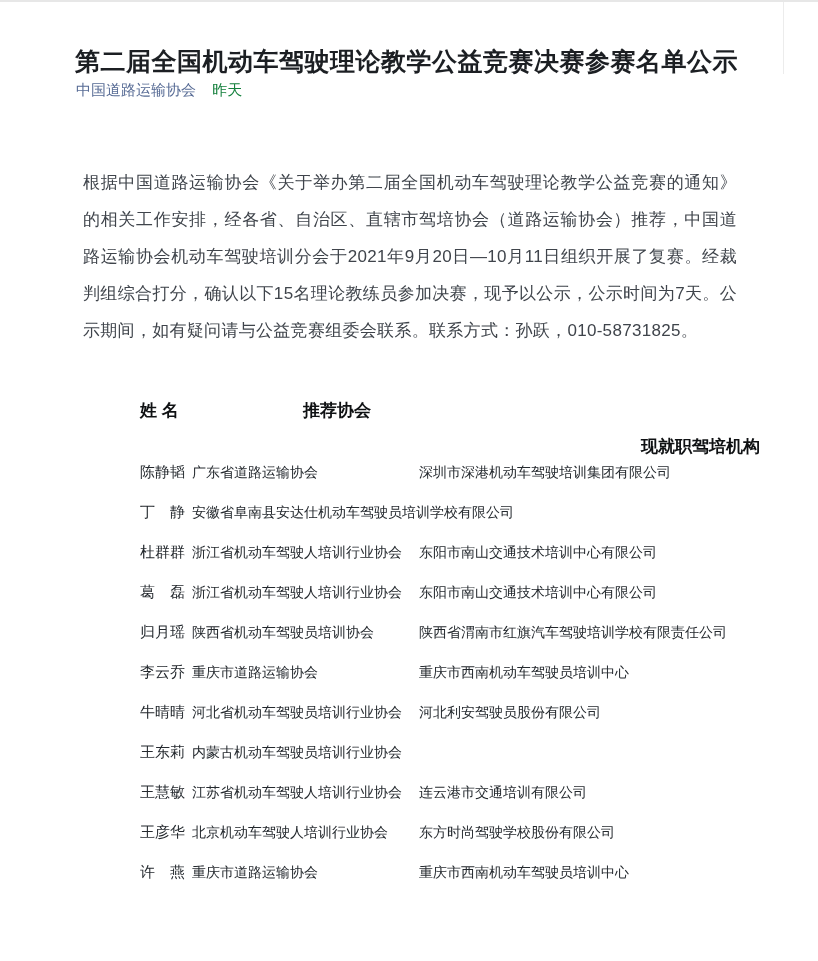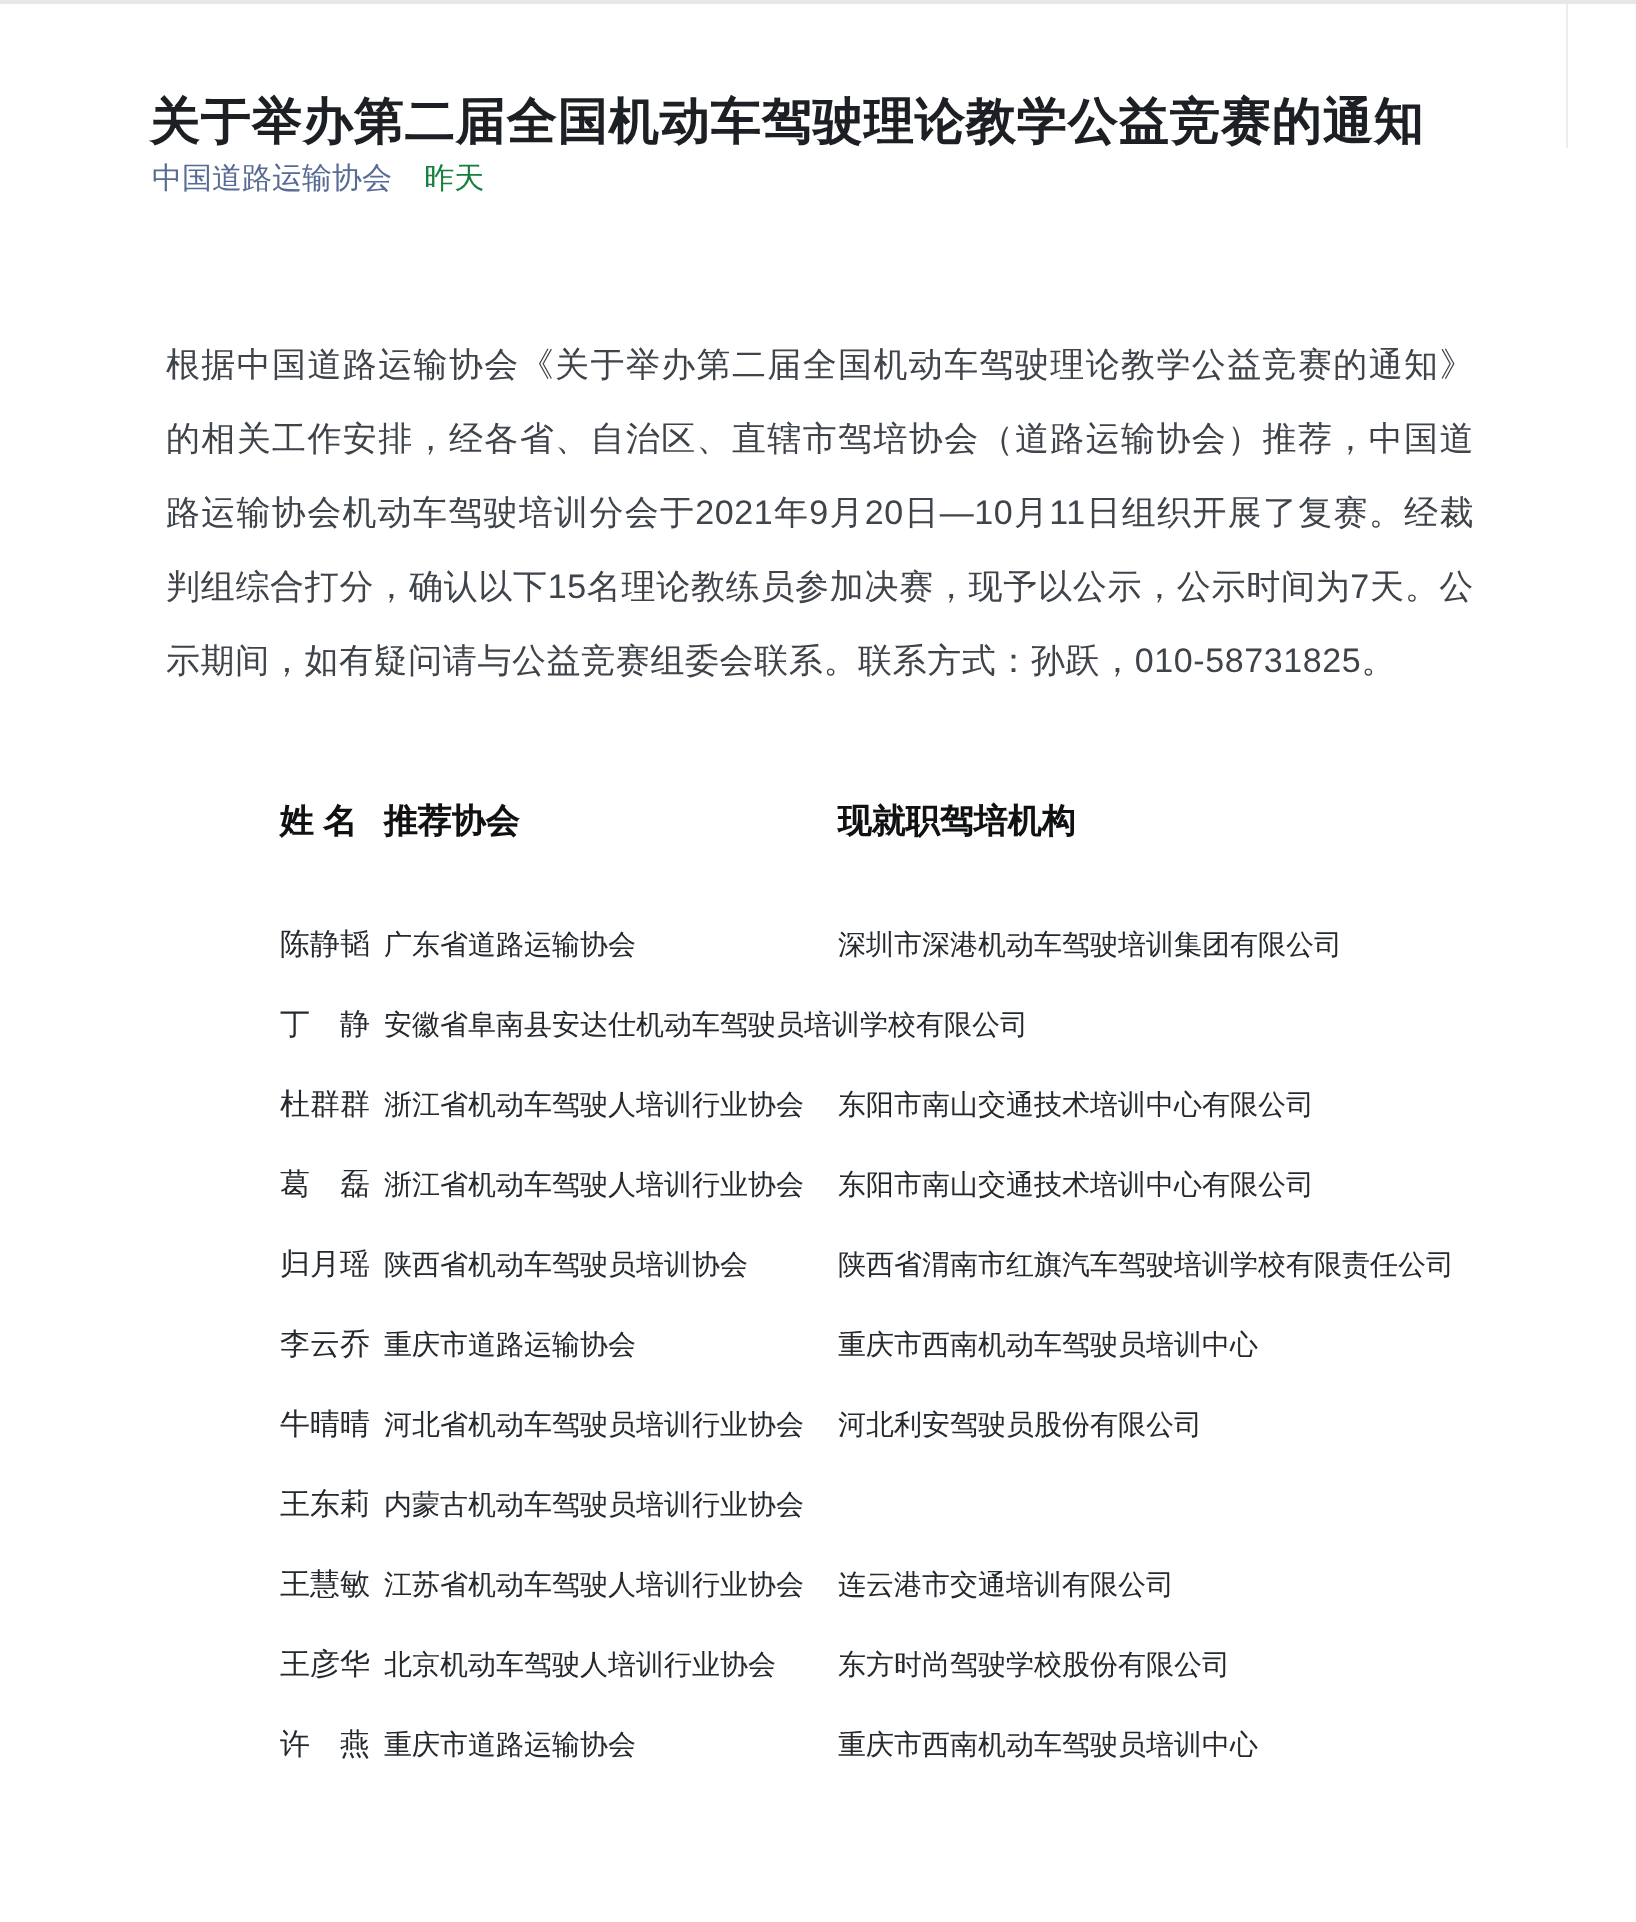--- a/index.html
+++ b/index.html
@@ -22,39 +22,39 @@
 
   .article{
     position:absolute;left:83px;top:147px;width:654px;
     font-size:17px;line-height:37px;color:#3f444b;
     text-align:justify;letter-spacing:0.3px;
     font-family:"Liberation Sans",sans-serif;
   }
 
   .roster{position:absolute;left:140px;top:399px;width:620px;color:#24292e;}
   .thead{display:flex;height:30px;font-weight:bold;font-size:17px;color:#0f1113;
-         font-family:"Liberation Sans",sans-serif;}
+         font-family:"Liberation Sans",sans-serif;justify-content:space-between;}
   .tbody{margin-top:13px;font-family:"Liberation Serif",serif;}
   .trow{display:flex;height:40px;align-items:flex-end;}
   .cell{white-space:nowrap;overflow:visible;}
   .cell.c-name{width:45px;margin-right:7px;font-size:15px;flex:none;}
   .cell.c-assoc{width:227px;font-size:14px;flex:none;}
-  .cell.c-inst{font-size:14px;flex:none;}
+  .cell.c-inst{font-size:14px;flex:none;margin-top:36px;}
   .thead .cell.c-name{font-size:17px;}
   .thead .cell.c-assoc{font-size:17px;}
   .thead .cell.c-inst{font-size:17px;}
 </style>
 </head>
 <body>
 
 <div class="page">
   <div class="top-edge"></div>
   <div class="right-notch"></div>
 
-  <h1 class="title">关于举办第二届全国机动车驾驶理论教学公益竞赛的通知</h1>
+  <h1 class="title">第二届全国机动车驾驶理论教学公益竞赛决赛参赛名单公示</h1>
 
   <div class="byline">
     <span class="source">中国道路运输协会</span>
     <span class="time">昨天</span>
   </div>
 
   <p class="article">根据中国道路运输协会《关于举办第二届全国机动车驾驶理论教学公益竞赛的通知》的相关工作安排，经各省、自治区、直辖市驾培协会（道路运输协会）推荐，中国道路运输协会机动车驾驶培训分会于2021年9月20日—10月11日组织开展了复赛。经裁判组综合打分，确认以下15名理论教练员参加决赛，现予以公示，公示时间为7天。公示期间，如有疑问请与公益竞赛组委会联系。联系方式：孙跃，010-58731825。</p>
 
   <div class="roster">
     <div class="thead">

